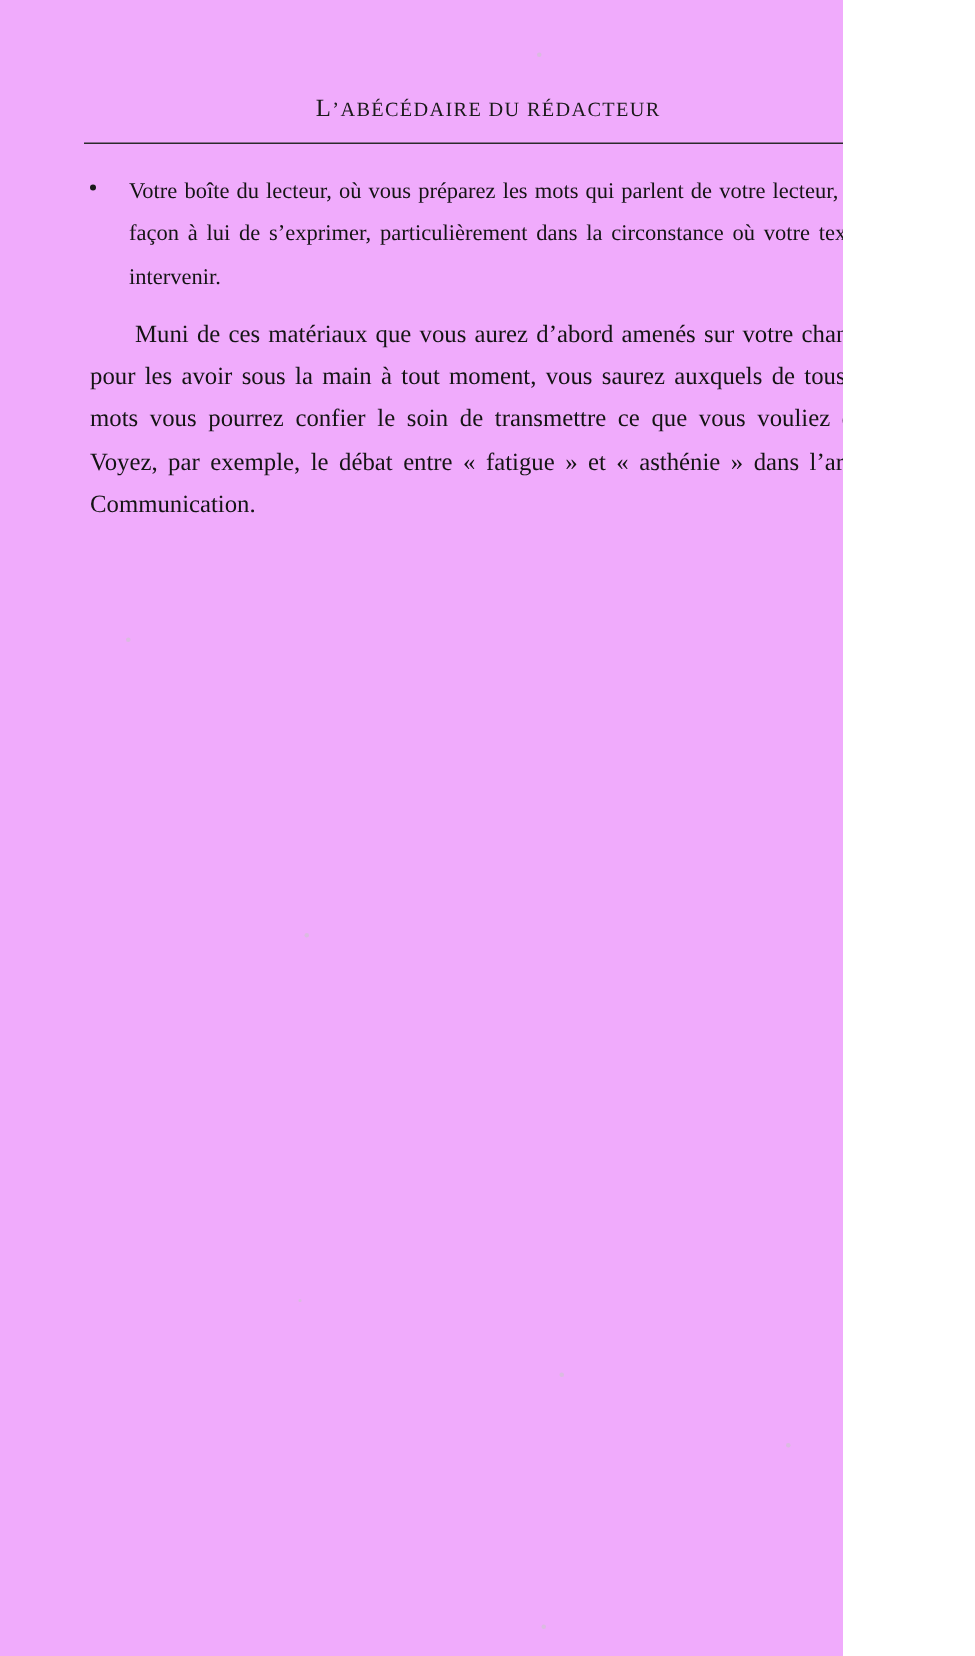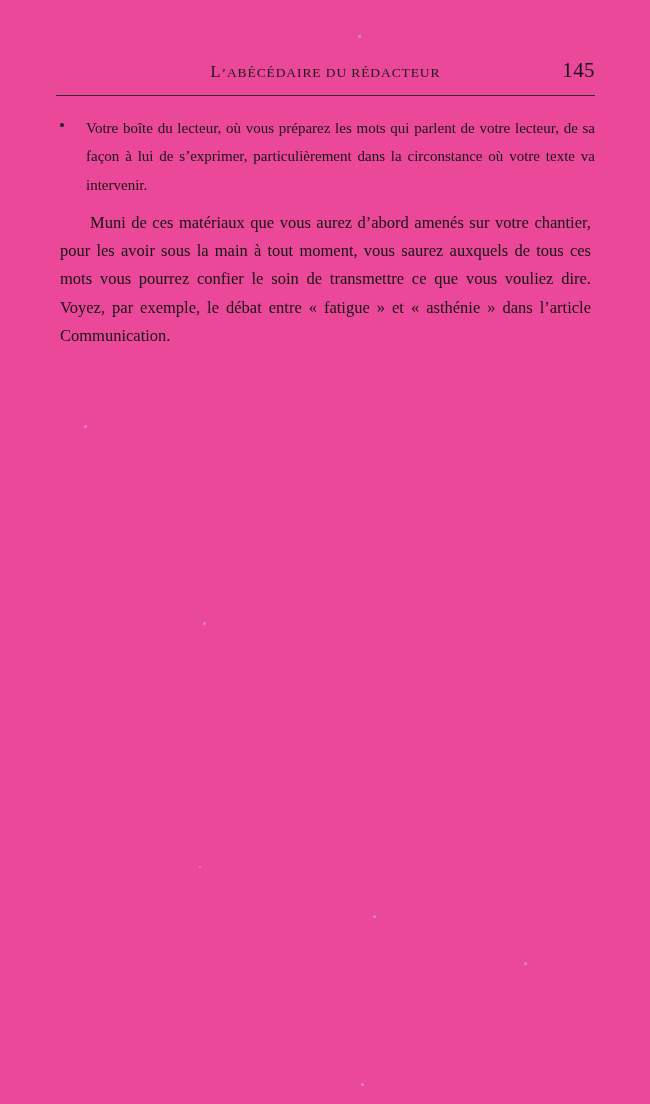--- a/index.html
+++ b/index.html
@@ -6,23 +6,23 @@
     margin: 0;
     padding: 0;
     background: #ffffff;
   }
   body {
     font-family: "Liberation Serif", "DejaVu Serif", serif;
     color: #111111;
   }
   .page {
     position: relative;
-    width: 650px;
+    width: 562px;
     height: 1104px;
-    background: #ec4899;
+    background: #f0abfc;
     overflow: hidden;
   }
 
   
   .running-head {
     position: absolute;
     left: 56px;
     top: 62px;
     width: 539px;
     height: 24px;

